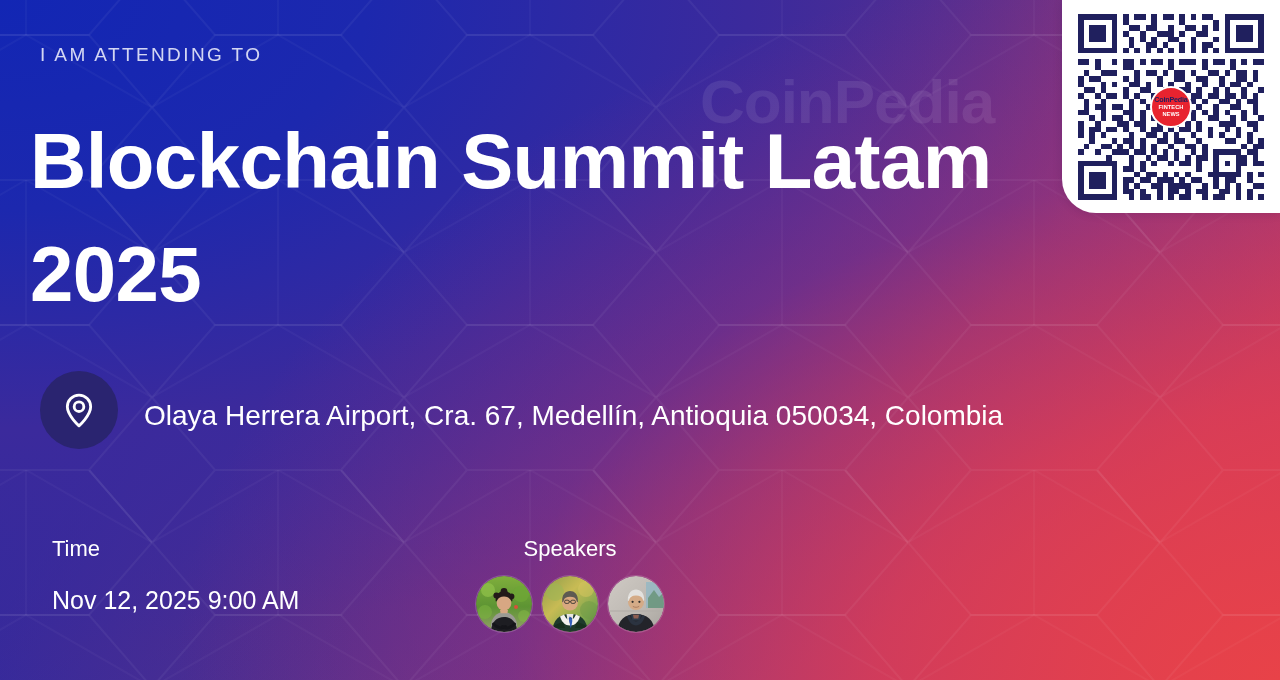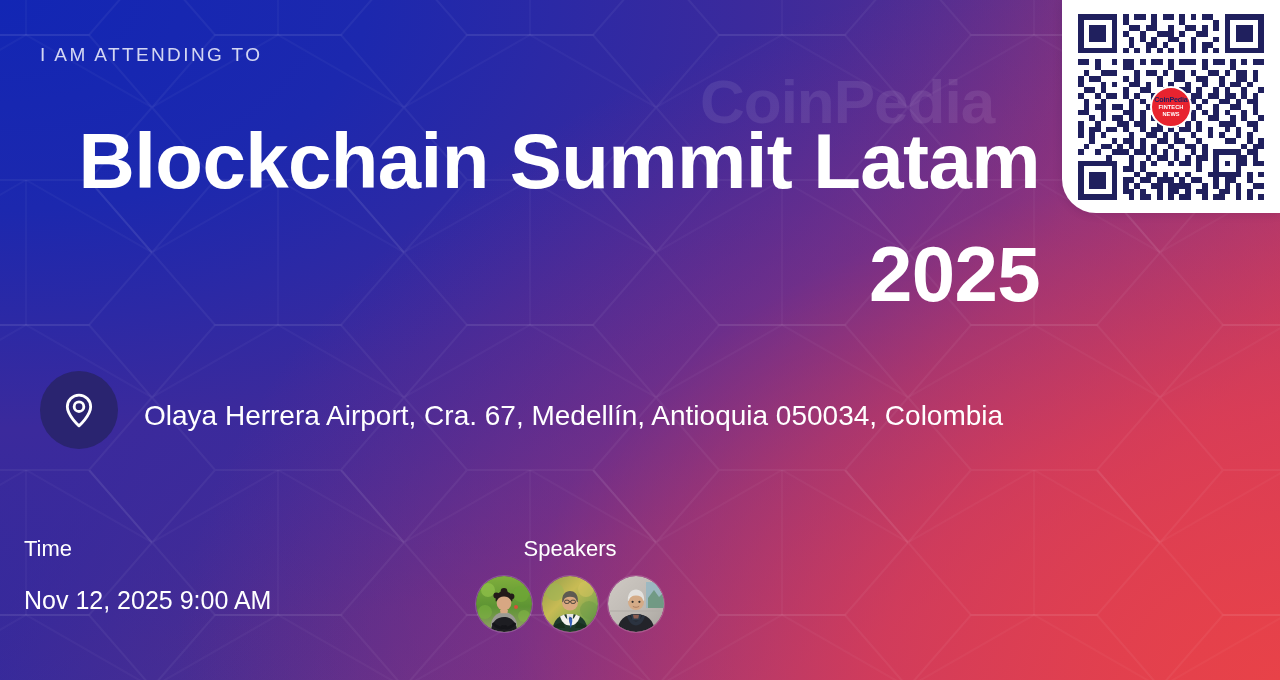--- a/index.html
+++ b/index.html
@@ -84,28 +84,27 @@
 
   #eyebrow {
     position:absolute; left:40px; top:44px;
     font-size:19px; font-weight:500;
     letter-spacing:2.4px;
     color:rgba(226,228,248,0.93);
     text-transform:uppercase;
   }
 
   #event-title {
-    position:absolute; left:40px; top:105px;
+    position:absolute; left:30px; top:105px;
     width:1000px;
     font-size:78px;
     font-weight:700;
     line-height:113px;
     letter-spacing:-0.6px;
     color:#ffffff;
-    text-align:right;
   }
 
   
   #location-row {
     position:absolute; left:40px; top:371px;
     display:flex; align-items:flex-end; gap:26px;
   }
   #location-badge {
     flex:0 0 auto;
     width:78px; height:78px;
@@ -116,21 +115,21 @@
   #location-badge svg { display:block; }
   #location-text {
     font-size:28px;
     font-weight:400;
     line-height:66px;
     color:#ffffff;
     max-width:860px;
   }
 
   
-  #time-block { position:absolute; left:24px; top:536px; }
+  #time-block { position:absolute; left:52px; top:536px; }
   #speakers-block { position:absolute; left:476px; top:536px;text-align:center; }
 
   .block-label {
     font-size:22px;
     font-weight:500;
     color:#ffffff;
     line-height:26px;
   }
   #time-value {
     margin-top:24px;

